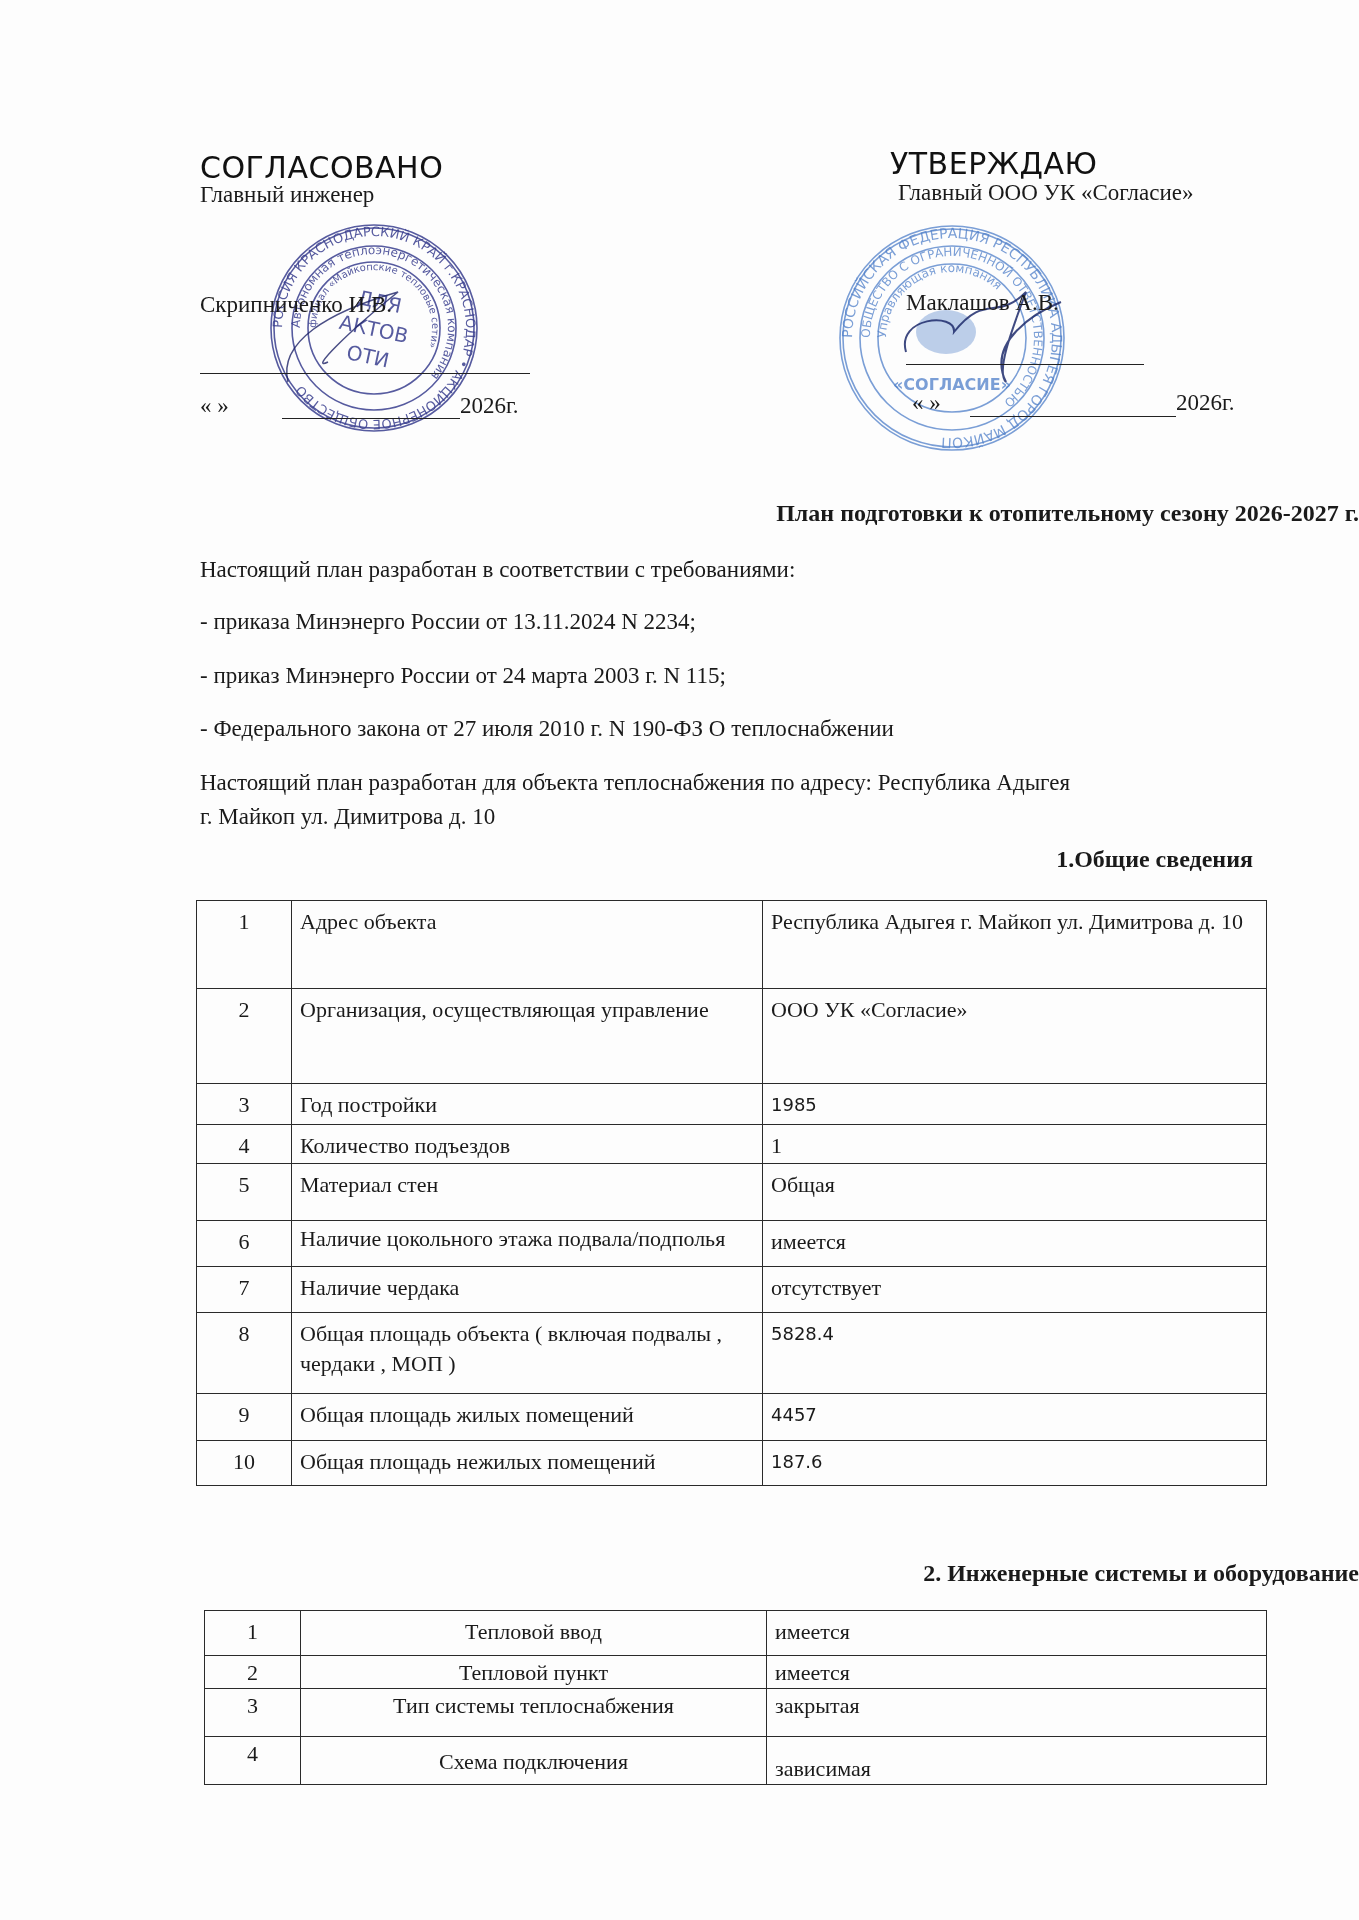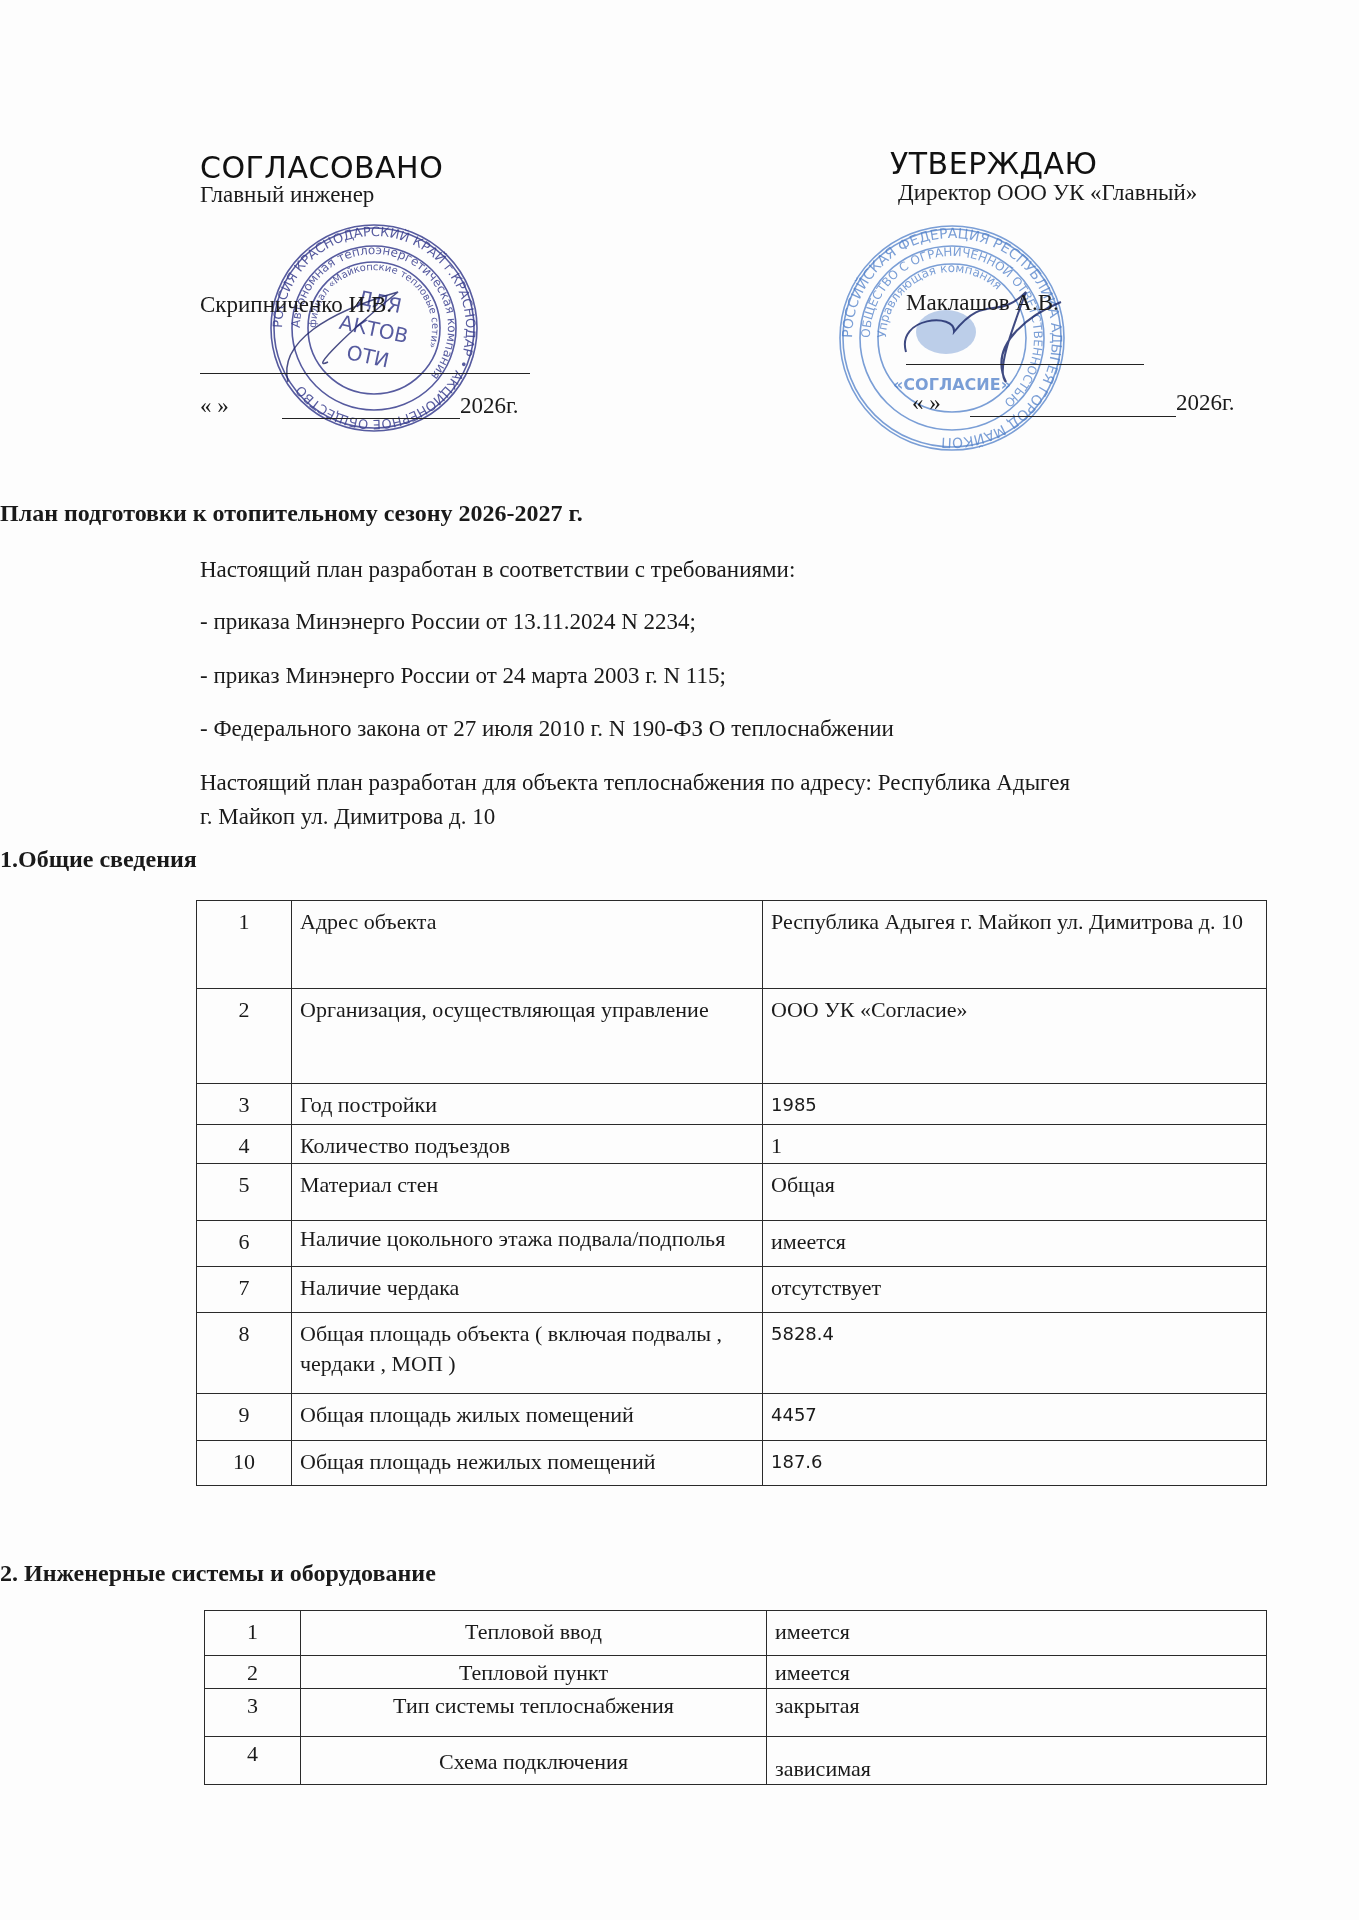--- a/index.html
+++ b/index.html
@@ -6,21 +6,21 @@
   body {
     width: 1359px; height: 1920px; background: #fdfdfd;
     position: relative; overflow: hidden;
     font-family: "Liberation Serif", "DejaVu Serif", serif; color: #1a1a1a;
   }
   .abs { position: absolute; }
   .sans { font-family: "DejaVu Sans", "Liberation Sans", sans-serif; margin-top: 32px; }
   .hdr-big { font-size: 30px; letter-spacing: 0.5px; color: #111; }
   .txt { font-size: 23px; white-space: nowrap; }
   .line { position: absolute; height: 1px; background: #222; }
-  .title { font-size: 24px; font-weight: bold; text-align: left; white-space: nowrap; }
+  .title { font-size: 24px; font-weight: bold; text-align: right; white-space: nowrap; }
   .para { font-size: 23px; white-space: nowrap; line-height: 34px; }
 
   table.grid { position: absolute; border-collapse: collapse; table-layout: fixed; font-size: 22px; }
   table.grid td { border: 1.5px solid #2a2a2a; vertical-align: top; padding: 6px 8px 0 8px; line-height: 30px; }
   table.grid td.num { text-align: center; padding-left: 0; padding-right: 0; }
   table.grid td.val-sans { font-family: "DejaVu Sans", "Liberation Sans", sans-serif; font-size: 18px; }
   table.t2 td.lbl { text-align: center; }
 
   .stamp { position: absolute; border-radius: 50%; }
   .stamp svg { width: 100%; height: 100%; }
@@ -56,21 +56,21 @@
   </svg>
 </div>
 
 <div class="abs txt" style="left:200px;top:292px;">Скрипниченко И.В.</div>
 <div class="line" style="left:200px;top:373px;width:330px;"></div>
 <div class="abs txt" style="left:200px;top:393px;">«      »</div>
 <div class="line" style="left:282px;top:418px;width:178px;"></div>
 <div class="abs txt" style="left:460px;top:393px;">2026г.</div>
 
 <div class="abs sans hdr-big" style="left:890px;top:114px;">УТВЕРЖДАЮ</div>
-<div class="abs txt" style="left:898px;top:180px;">Директор ООО УК «Главный»</div>
+<div class="abs txt" style="left:898px;top:180px;">Главный ООО УК «Согласие»</div>
 
 <div class="stamp" style="left:836px;top:222px;width:232px;height:232px;">
   <svg viewBox="0 0 232 232">
     <defs>
       <path id="sr-outer" d="M116,116 m-100,0 a100,100 0 1,1 200,0 a100,100 0 1,1 -200,0"></path>
       <path id="sr-mid" d="M116,116 m-82,0 a82,82 0 1,1 164,0 a82,82 0 1,1 -164,0"></path>
       <path id="sr-in" d="M116,116 m-66,0 a66,66 0 1,1 132,0 a66,66 0 1,1 -132,0"></path>
     </defs>
     <g fill="none" stroke="#4f7fc9" stroke-width="1.6" opacity="0.75">
       <circle cx="116" cy="116" r="112"></circle>

